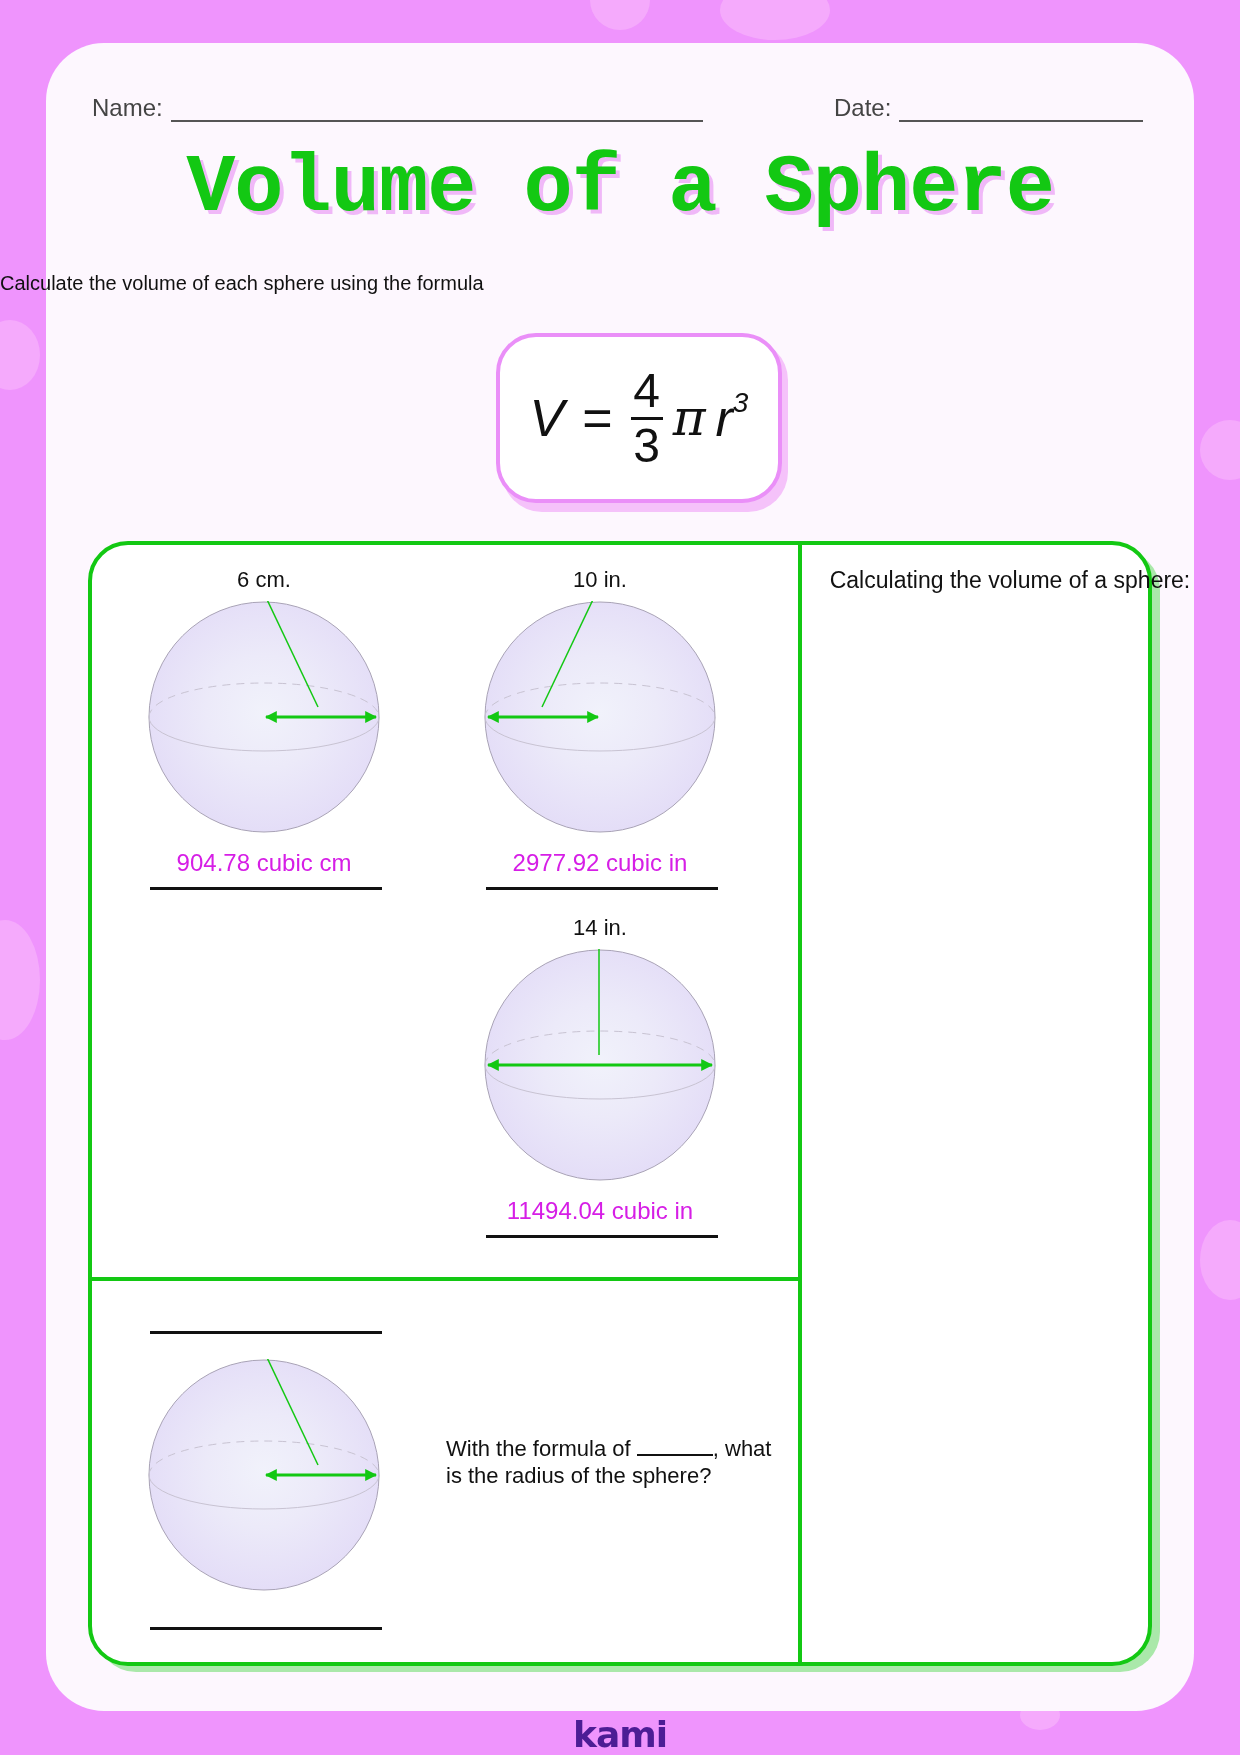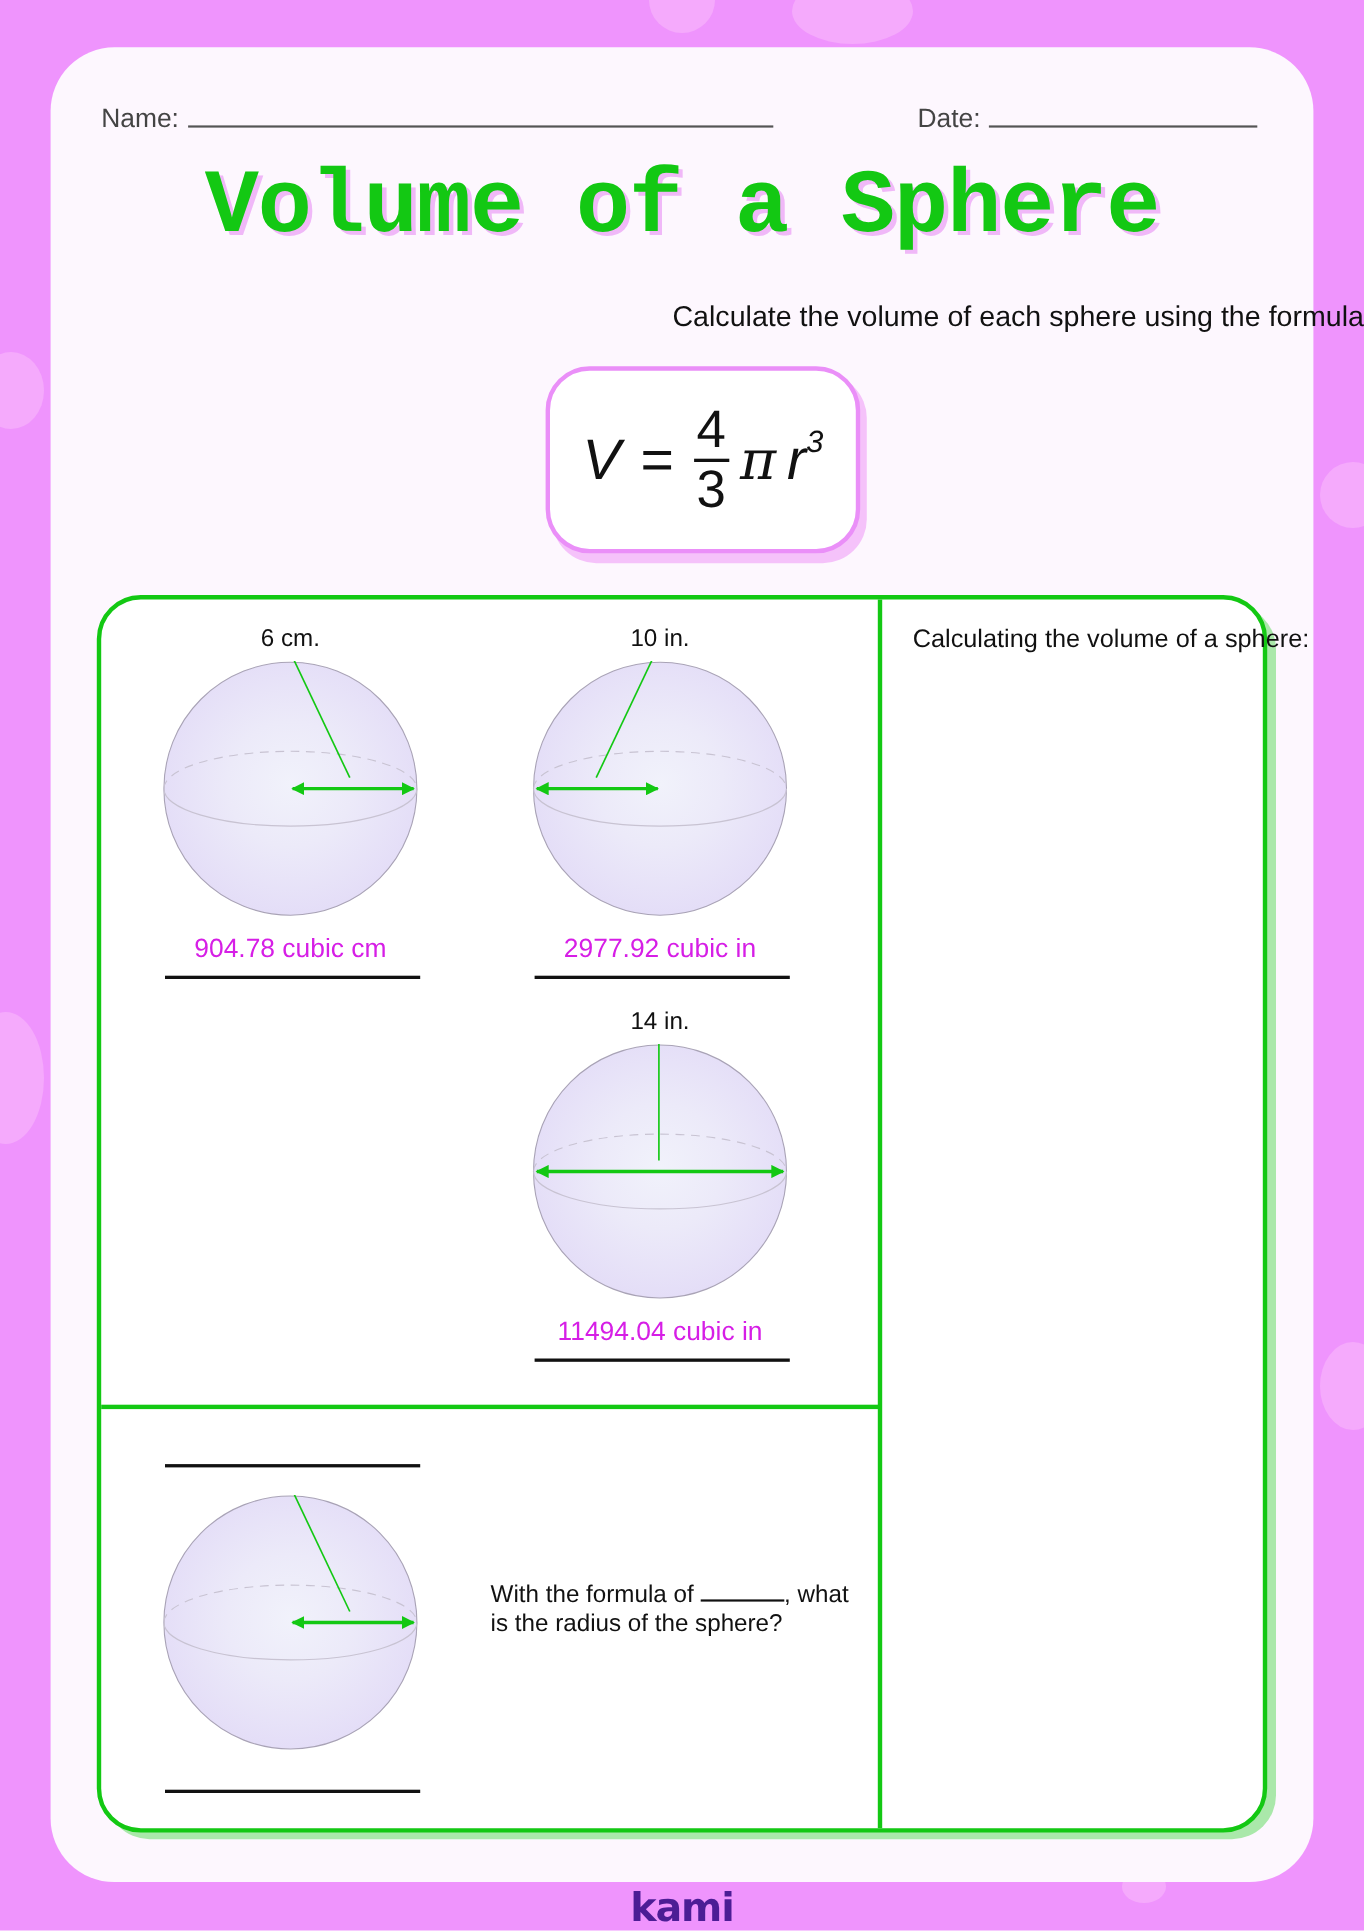--- a/index.html
+++ b/index.html
@@ -7,31 +7,31 @@
   body {
     background: #ef94fd;
     font-family: "Liberation Sans", sans-serif;
     position: relative;
   }
   .blob { position: absolute; background: #f5aafc; border-radius: 50%; }
   .sheet {
     position: absolute; left: 46px; top: 43px; width: 1148px; height: 1668px;
     background: #fdf7fe; border-radius: 58px;
   }
-  .name-row { position: absolute; top: 94px; left: 92px; font-size: 24px; color: #444; display: flex; align-items: flex-start; }
+  .name-row { position: absolute; top: 94px; left: 92px; font-size: 24px; color: #444; display: flex; align-items: flex-end; }
   .name-line { display: inline-block; width: 532px; border-bottom: 2px solid #555; height: 22px; margin-left: 8px; }
-  .date-row { position: absolute; top: 94px; left: 834px; font-size: 24px; color: #444; display: flex; }
+  .date-row { position: absolute; top: 94px; left: 834px; font-size: 24px; color: #444; display: flex; align-items: flex-end; }
   .date-line { display: inline-block; width: 244px; border-bottom: 2px solid #555; height: 22px; margin-left: 8px; }
   .title {
     position: absolute; top: 142px; left: 0; width: 1240px; text-align: center;
     font-size: 82px; font-weight: bold; color: #13c813; letter-spacing: -1px;
     text-shadow: 4px 4px 0 #f0b8f8;
     font-family: Liberation Mono, monospace;
   }
-  .subtitle { position: absolute; top: 272px; left: 0; width: 1240px; text-align: right; font-size: 26px; color: #111; }
+  .subtitle { position: absolute; top: 272px; left: 0; width: 1240px; text-align: left; font-size: 20px; color: #111; }
   .formula-shadow { position: absolute; left: 502px; top: 340px; width: 286px; height: 172px; border-radius: 40px; background: #f5c2fa; }
   .formula-box {
     position: absolute; left: 496px; top: 333px; width: 286px; height: 170px; border-radius: 40px;
     background: #fff; border: 4px solid #ea8ff8;
     display: flex; align-items: center; justify-content: center; gap: 10px;
     font-family: "Liberation Sans", sans-serif; color: #111;
   }
   .f-v { font-size: 52px; font-style: italic; }
   .f-eq { font-size: 52px; margin: 0 8px; }
   .frac { display: flex; flex-direction: column; align-items: center; font-size: 48px; line-height: 48px; }

